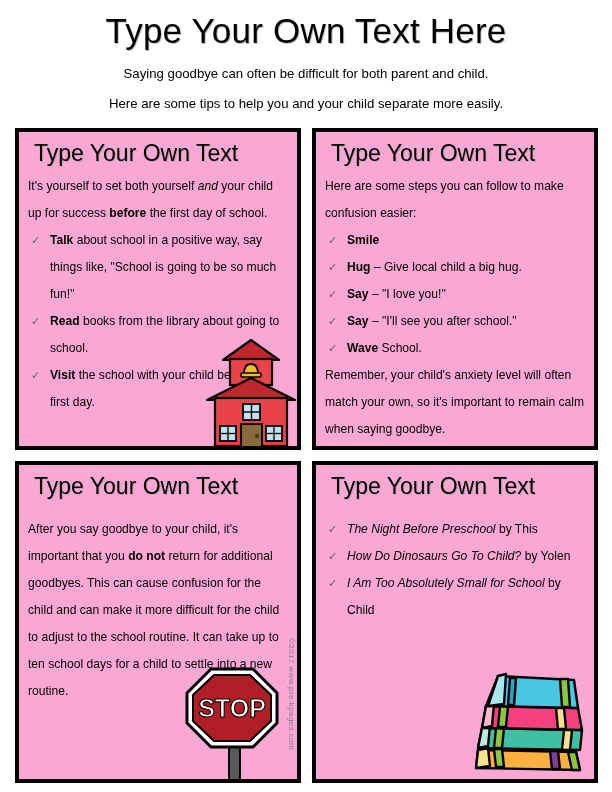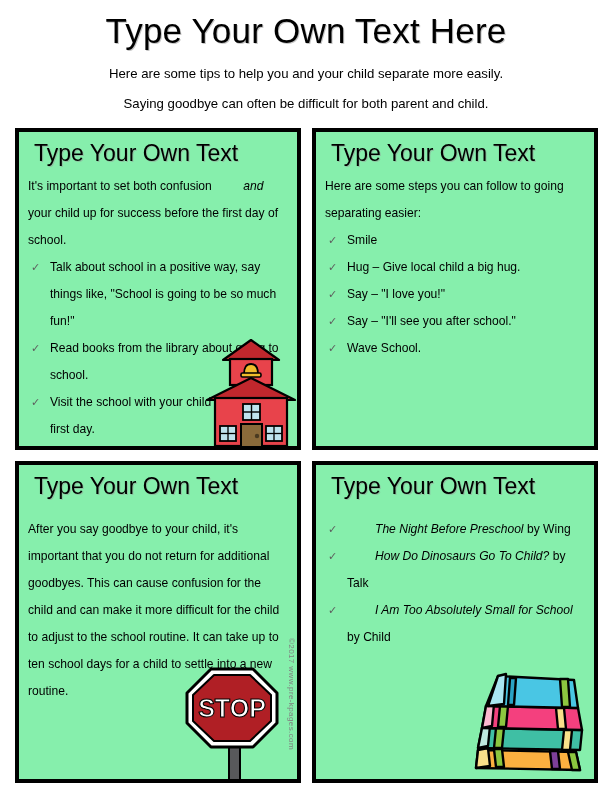--- a/index.html
+++ b/index.html
@@ -23,41 +23,41 @@
   
   .grid{
     position:absolute;left:15px;top:120px;
     width:583px;height:660px;
     display:grid;
     grid-template-columns:286px 286px;
     grid-template-rows:322px 322px;
     column-gap:11px;row-gap:11px;
   }
   .box{
-    border:4px solid #000;background:#86efac;
+    border:4px solid #000;background:#f9a8d4;
     position:relative;overflow:hidden;box-sizing:border-box;
     padding:4px 9px 4px 9px;
   }
   .box-title{
     font-size:23px;font-weight:400;line-height:31px;
     margin:2px 0 4px 6px;
     text-shadow:1px 1px 0 rgba(150,150,150,.5);
     white-space:nowrap;
   }
   .body-text{font-size:12.1px;line-height:27px;margin:0;}
   ul.checks{list-style:none;margin:0;padding:0;}
   ul.checks li{
     font-size:12.1px;line-height:27px;
     padding-left:22px;position:relative;
   }
   ul.checks li .tick{
     position:absolute;left:3px;top:0;color:#5d5d5d;font-size:11px;
   }
-  b{font-weight:normal;}
-  i{font-style:italic;margin-left:28px;}
+  b{font-weight:bold;}
+  i{font-style:italic;}
   .spacer{height:10px;}
 
   
   .school{position:absolute;right:-2px;bottom:-2px;width:96px;height:110px;}
   
   .stop{position:absolute;right:6px;bottom:-4px;width:112px;height:120px;}
   
   .books{position:absolute;right:0px;bottom:2px;width:130px;height:115px;}
 
   
@@ -68,28 +68,28 @@
     transform:rotate(90deg);transform-origin:0 0;
     white-space:nowrap;
   }
 </style>
 </head>
 <body>
 
 <div class="page">
 
   <h1 class="title">Type Your Own Text Here</h1>
+  <p class="subtitle">Saying goodbye can often be difficult for both parent and child.</p>
   <p class="subtitle">Here are some tips to help you and your child separate more easily.</p>
-  <p class="subtitle">Saying goodbye can often be difficult for both parent and child.</p>
 
   <div class="grid">
 
     <div class="box">
       <div class="box-title">Type Your Own Text</div>
-      <p class="body-text"><span>It's important to set both confusion </span><i>and</i><span> your child up for success </span><b>before</b><span> the first day of school.</span></p>
+      <p class="body-text"><span>It's yourself to set both yourself </span><i>and</i><span> your child up for success </span><b>before</b><span> the first day of school.</span></p>
       <ul class="checks">
         <li><span class="tick">✓</span><b>Talk</b><span> about school in a positive way, say things like, "School is going to be so much fun!"</span></li>
         <li><span class="tick">✓</span><b>Read</b><span> books from the library about going to school.</span></li>
         <li><span class="tick">✓</span><b>Visit</b><span> the school with your child before the first day.</span></li>
       </ul>
 
       <svg class="school" viewBox="0 0 96 110">
 
         <polygon points="48,2 76,22 20,22" fill="#c0272d" stroke="#000" stroke-width="2.2" stroke-linejoin="round"></polygon>
 
@@ -113,49 +113,50 @@
         <line x1="25" y1="88" x2="25" y2="103" stroke="#000" stroke-width="1.3"></line>
         <line x1="17" y1="95.5" x2="33" y2="95.5" stroke="#000" stroke-width="1.3"></line>
         <rect x="63" y="88" width="16" height="15" fill="#bfe3ee" stroke="#000" stroke-width="1.8"></rect>
         <line x1="71" y1="88" x2="71" y2="103" stroke="#000" stroke-width="1.3"></line>
         <line x1="63" y1="95.5" x2="79" y2="95.5" stroke="#000" stroke-width="1.3"></line>
       </svg>
     </div>
 
     <div class="box">
       <div class="box-title">Type Your Own Text</div>
-      <p class="body-text">Here are some steps you can follow to going separating easier:</p>
+      <p class="body-text">Here are some steps you can follow to make confusion easier:</p>
       <ul class="checks">
         <li><span class="tick">✓</span><b>Smile</b><span></span></li>
         <li><span class="tick">✓</span><b>Hug</b><span> –  Give local child a big hug.</span></li>
         <li><span class="tick">✓</span><b>Say</b><span> – "I love you!"</span></li>
         <li><span class="tick">✓</span><b>Say</b><span> – "I'll see you after school."</span></li>
         <li><span class="tick">✓</span><b>Wave</b><span> School.</span></li>
       </ul>
+      <p class="body-text">Remember, your child's anxiety level will often match your own, so it's important to remain calm when saying goodbye.</p>
     </div>
 
     <div class="box">
       <div class="box-title">Type Your Own Text</div>
       <div class="spacer"></div>
       <p class="body-text"><span>After you say goodbye to your child, it's important that you </span><b>do not</b><span> return for additional goodbyes. This can cause confusion for the child and can make it more difficult for the child to adjust to the school routine. It can take up to ten school days for a child to settle into a new routine.</span></p>
 
       <svg class="stop" viewBox="0 0 112 120">
         <rect x="50" y="76" width="11" height="44" fill="#58595b" stroke="#000" stroke-width="2"></rect>
         <polygon points="32,6 74,6 98,30 98,60 74,84 32,84 8,60 8,30" fill="#ffffff" stroke="#000" stroke-width="3" stroke-linejoin="round"></polygon>
         <polygon points="35,12 71,12 92,32 92,58 71,78 35,78 14,58 14,32" fill="#b01f25" stroke="#000" stroke-width="2" stroke-linejoin="round"></polygon>
         <text x="53" y="54" text-anchor="middle" font-family="Liberation Sans, sans-serif" font-size="25" font-weight="bold" fill="#ffffff" stroke="#000" stroke-width="1.1">STOP</text>
       </svg>
     </div>
 
     <div class="box">
       <div class="box-title">Type Your Own Text</div>
       <div class="spacer"></div>
       <ul class="checks">
-        <li><span class="tick">✓</span><i>The Night Before Preschool</i><span> by Wing</span></li>
-        <li><span class="tick">✓</span><i>How Do Dinosaurs Go To Child?</i><span> by Talk</span></li>
+        <li><span class="tick">✓</span><i>The Night Before Preschool</i><span> by This</span></li>
+        <li><span class="tick">✓</span><i>How Do Dinosaurs Go To Child?</i><span> by Yolen</span></li>
         <li><span class="tick">✓</span><i>I Am Too Absolutely Small for School</i><span> by Child</span></li>
       </ul>
 
       <svg class="books" viewBox="0 0 130 115">
 
         <g stroke="#000" stroke-width="2.4" stroke-linejoin="round">
           <path d="M14,88 L112,90 L116,108 L12,106 Z" fill="#fbb040"></path>
           <path d="M14,88 L24,86 L26,104 L12,106 Z" fill="#f9e08a"></path>
           <path d="M30,87 L38,87 L40,105 L32,105 Z" fill="#8cc63f"></path>
           <path d="M86,89 L94,89 L96,107 L88,107 Z" fill="#7e3f98"></path>

